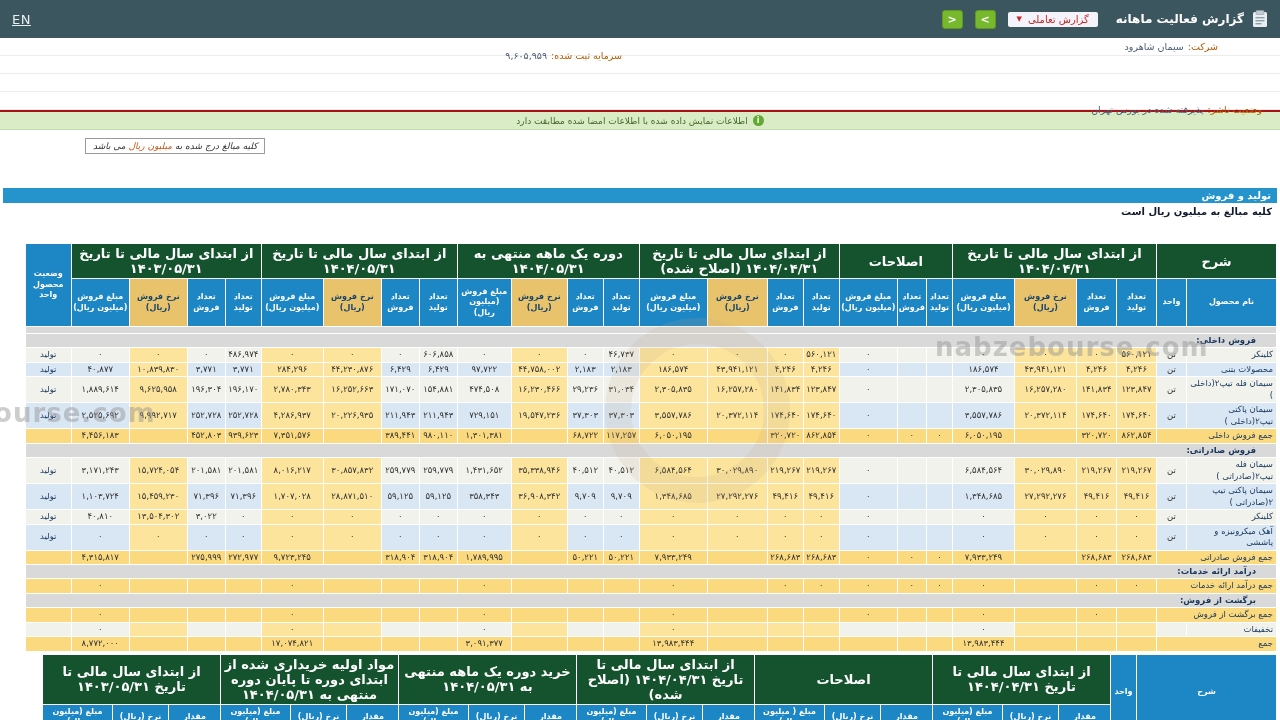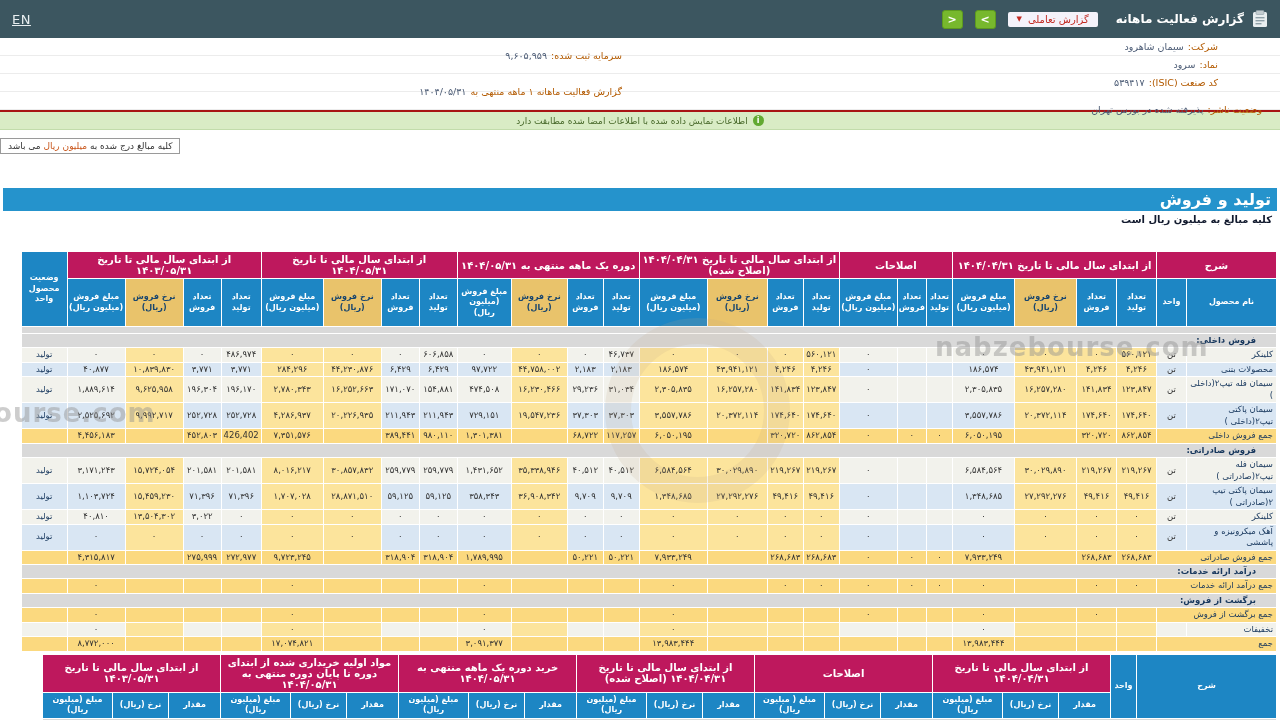--- a/index.html
+++ b/index.html
@@ -22,35 +22,35 @@
   .info-cell.right{padding-right:62px;}
   .info-cell.center{padding-right:18px;margin-top:18px;}
   .ilabel{color:#b35a00;}
   .ivalue{color:#4a5a74;margin-right:4px;}
 
   
   .notice{height:18px;background:#d9ecc5;border-bottom:1px solid #c2dcab;display:flex;align-items:center;justify-content:center;gap:5px;font-size:9px;color:#47682a;}
   .icon-info{width:11px;height:11px;border-radius:50%;background:#62a931;color:#fff;font-size:8px;font-weight:bold;display:flex;align-items:center;justify-content:center;font-style:normal;}
 
   
-  .note-wrap{text-align:left;margin-top:4px;height:20px;}
+  .note-wrap{text-align:left;padding-left:85px;margin-top:4px;height:20px;font-style:italic;}
   .note-box{display:inline-block;border:1px solid #9a9a9a;padding:2px 7px;font-size:9px;color:#333;background:#fff;direction:rtl;}
   .note-box .hl{color:#c9561b;}
 
   
-  .bar{background:#2593cc;color:#fff;font-weight:bold;font-size:16px;padding:2px 6px;margin:0 3px;}
+  .bar{background:#2593cc;color:#fff;font-weight:bold;font-size:10px;padding:2px 6px;margin:0 3px;}
   .bar.ps{margin-top:34px;}
   .subtitle{text-align:right;font-size:10px;font-weight:bold;color:#121a2e;padding:3px 8px 0 0;}
 
   
   table{border-collapse:collapse;table-layout:fixed;margin:0 3px;font-size:8.5px;}
   #main-table{margin-top:26px;}
   #purchase-table{margin-top:2px;}
   th{border:1px solid #fff;vertical-align:middle;}
-  th.ghead{background:#be185d;color:#fff;font-weight:bold;font-size:10px;padding:2px;height:15px;}
+  th.ghead{background:#14532d;color:#fff;font-weight:bold;font-size:13px;padding:2px;height:15px;}
   th.shead{background:#1d86c4;color:#fff;font-weight:bold;font-size:8px;line-height:1.3;padding:2px 1px;height:48px;}
   th.shead.sm{height:18px;}
   th.yhead{background:#e9c36b;color:#17456e;}
   td{border:1px solid #fff;padding:1px 2px;text-align:center;color:#333;line-height:1.35;}
   td.spacer{background:#d9d9d9;height:7px;padding:0;}
   .section-row td{background:#d9d9d9;color:#17375d;font-weight:bold;text-align:right;padding-right:20px;height:13px;}
   .data-row.alt-a td{background:#f2f2ec;}
   .data-row.alt-b td{background:#d9e6f3;}
   .data-row td.ycell{background:#fce49c;}
   .sum-row td{background:#fbd97f;}
@@ -84,25 +84,22 @@
     <span class="nav-btn">&lt;</span>
     <span class="en-link">EN</span>
   </header>
 
   <section class="info">
     <div class="info-row">
       <div class="info-cell right"><span class="ilabel">شرکت:</span><span class="ivalue">سیمان شاهرود</span></div>
       <div class="info-cell center"><span class="ilabel">سرمایه ثبت شده:</span><span class="ivalue">۹,۶۰۵,۹۵۹</span></div>
     </div>
     <div class="info-row">
-      <div class="info-cell right"><span class="ilabel">نماد:</span><span class="ivalue">سرود</span></div>
     </div>
     <div class="info-row">
-      <div class="info-cell right"><span class="ilabel">کد صنعت (ISIC):</span><span class="ivalue">۵۳۹۴۱۷</span></div>
-      <div class="info-cell center"><span class="ilabel">گزارش فعالیت ماهانه ۱ ماهه منتهی به</span><span class="ivalue">۱۴۰۴/۰۵/۳۱</span></div>
     </div>
     <div class="info-row">
       <div class="info-cell center"><span class="ilabel">وضعیت ناشر:</span><span class="ivalue">پذیرفته شده در بورس تهران</span></div>
     </div>
   </section>
 
   <div class="notice">
     <i class="icon-info">i</i>
     <span>اطلاعات نمایش داده شده با اطلاعات امضا شده مطابقت دارد</span>
   </div>
@@ -314,21 +311,21 @@
           <td></td>
           <td>۶,۰۵۰,۱۹۵</td>
           <td>۱۱۷,۲۵۷</td>
           <td>۶۸,۷۲۲</td>
           <td></td>
           <td>۱,۳۰۱,۳۸۱</td>
           <td>۹۸۰,۱۱۰</td>
           <td>۳۸۹,۴۴۱</td>
           <td></td>
           <td>۷,۳۵۱,۵۷۶</td>
-          <td>426,402</td>
+          <td>۹۳۹,۶۲۳</td>
           <td>۴۵۲,۸۰۳</td>
           <td></td>
           <td>۴,۴۵۶,۱۸۳</td>
           <td class="status"></td>
         </tr>
         <tr class="section-row">
           <td colspan="26">فروش صادراتی:</td>
         </tr>
         <tr class="data-row alt-a">
           <td class="name">سیمان فله تیپ۲(صادراتی )</td>

